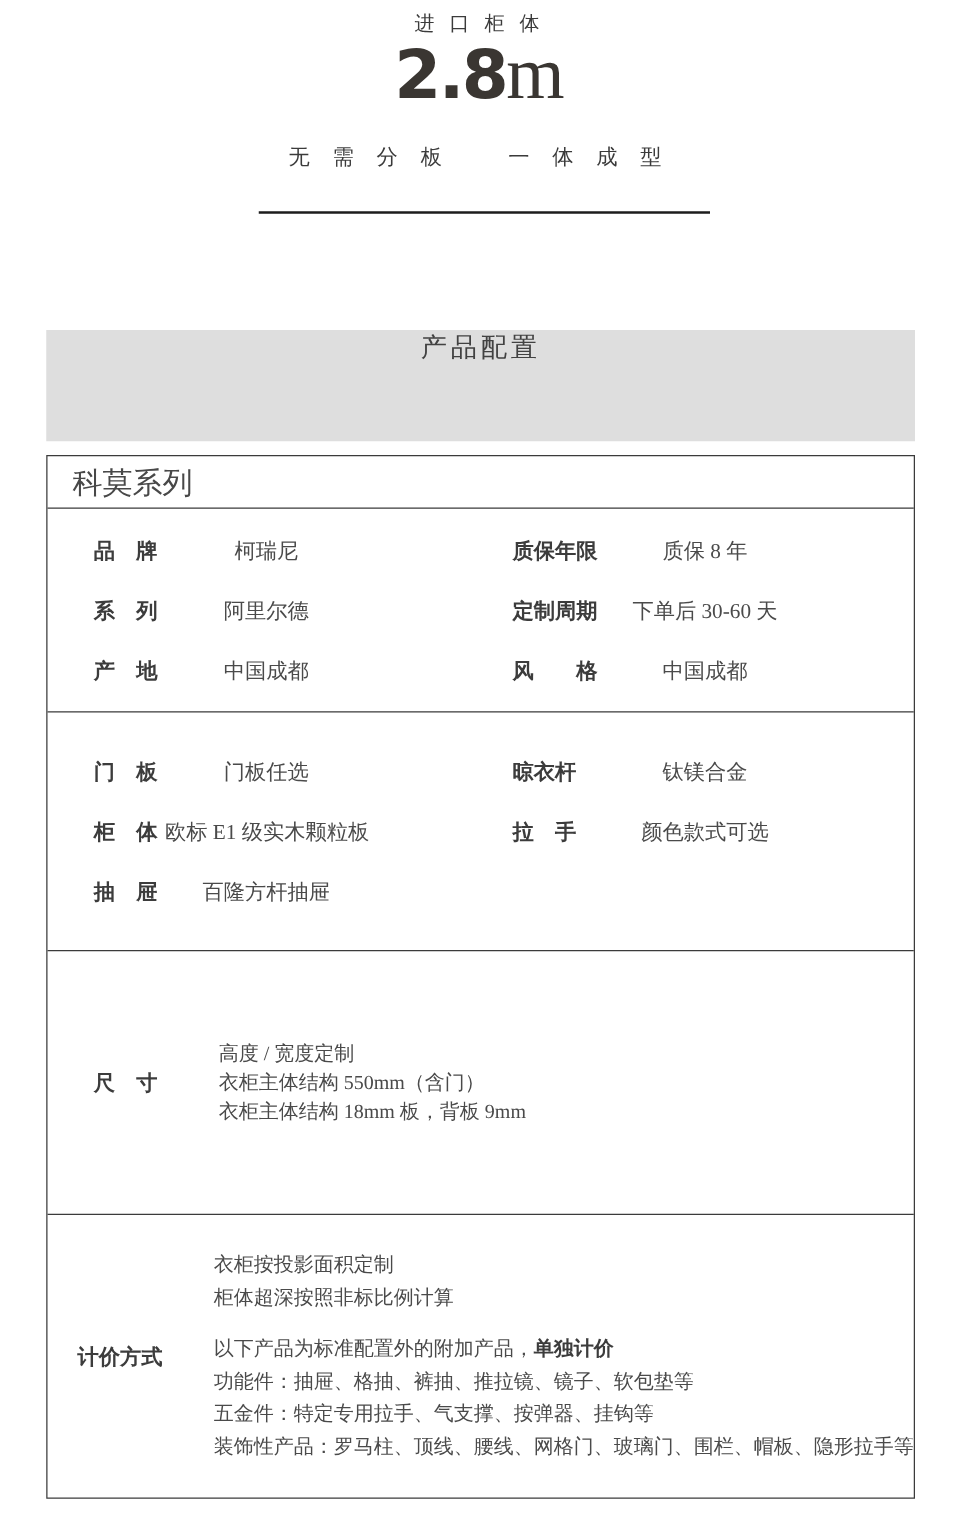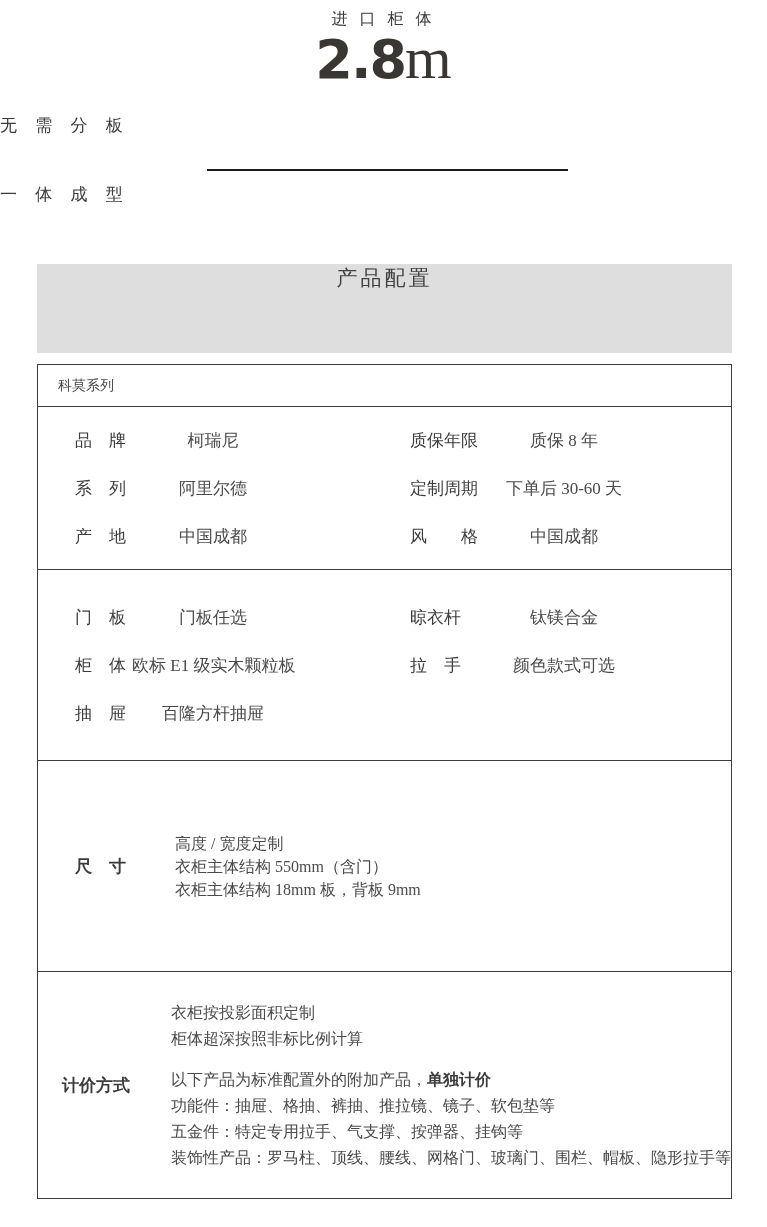--- a/index.html
+++ b/index.html
@@ -23,21 +23,21 @@
   .hero-num {
     font-family:"DejaVu Sans", sans-serif; font-weight:bold;
     font-size:54px; letter-spacing:-2px;
   }
   .hero-unit {
     font-family:"Liberation Serif", serif; font-size:60px;
   }
   .tagline {
     position:absolute; top:114px; left:0; width:100%;
     display:flex; justify-content:center; gap:46px;
-    font-size:17px; letter-spacing:7px; color:#3b3b3b; white-space:nowrap;flex-direction:column;
+    font-size:17px; letter-spacing:7px; color:#3b3b3b; white-space:nowrap;
   }
   .rule {
     position:absolute; top:169px; left:207px; width:361px; height:0;
     border-top:2px solid #1d1d1d;
   }
 
   
   .banner {
     position:absolute; top:264px; left:37px; width:695px; height:89px;
     background:#dedede;
@@ -50,31 +50,31 @@
     position:absolute; top:364px; left:37px; width:695px;
     border:1px solid #3b3b3b;
     display:flex; flex-direction:column;
     background:#ffffff;
   }
   .sec { border-bottom:1px solid #3b3b3b; }
   .sec:last-child { border-bottom:none; }
 
   .sec-title {
     height:42px; display:flex; align-items:center;
-    padding-left:20px; font-size:14px; color:#484848;
+    padding-left:20px; font-size:24px; color:#484848;
   }
 
   .rows { display:flex; flex-direction:column; justify-content:center; }
   .rows-1 { height:163px; }
   .rows-2 { height:191px; }
   .row {
     height:48px; display:flex; align-items:center;
     padding-left:37px; font-size:17px; white-space:nowrap;
   }
-  .lbl  { font-weight:normal; color:#3c3c3c; }
+  .lbl  { font-weight:bold; color:#3c3c3c; }
   .l1 { width:57px; }
   .v1 { width:162px; text-align:center; color:#4a4a4a; }
   .sp { width:116px; }
   .l2 { width:72px; }
   .v2 { width:164px; text-align:center; color:#4a4a4a; }
 
   .size-sec {
     height:211px; display:flex; align-items:center; padding-left:37px;
   }
   .size-label { width:57px; font-weight:bold; font-size:17px; color:#3c3c3c; }

